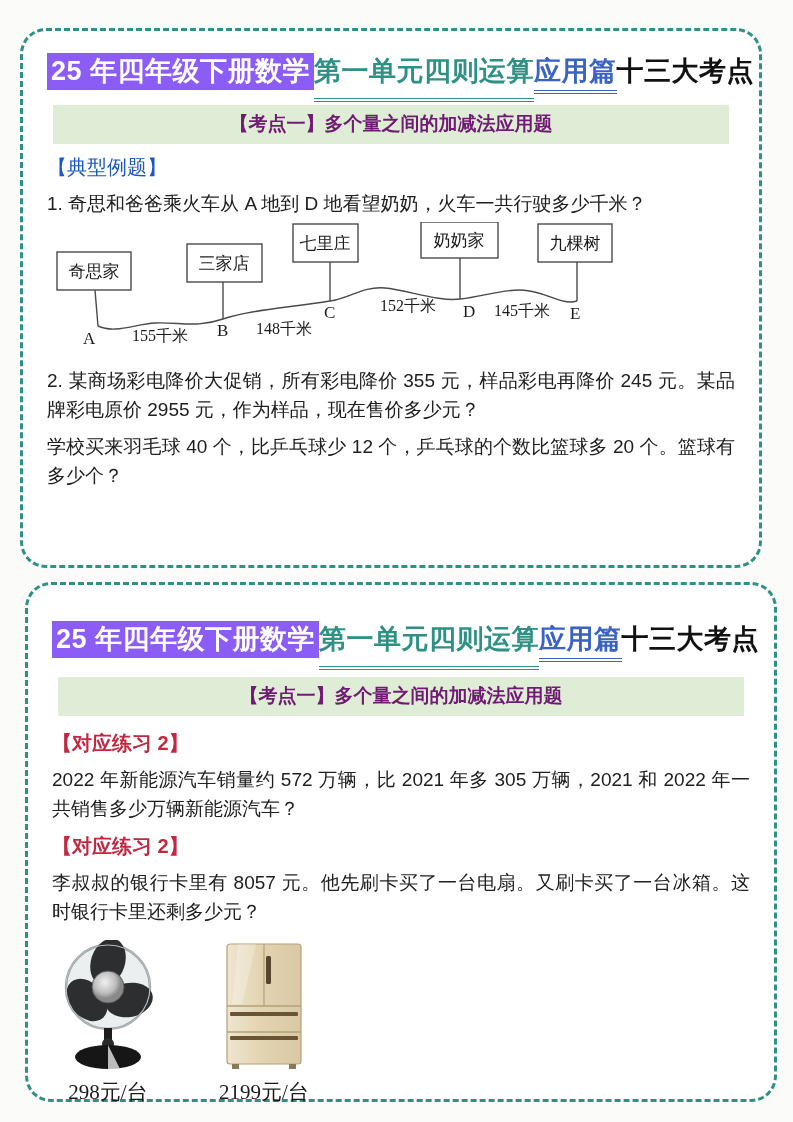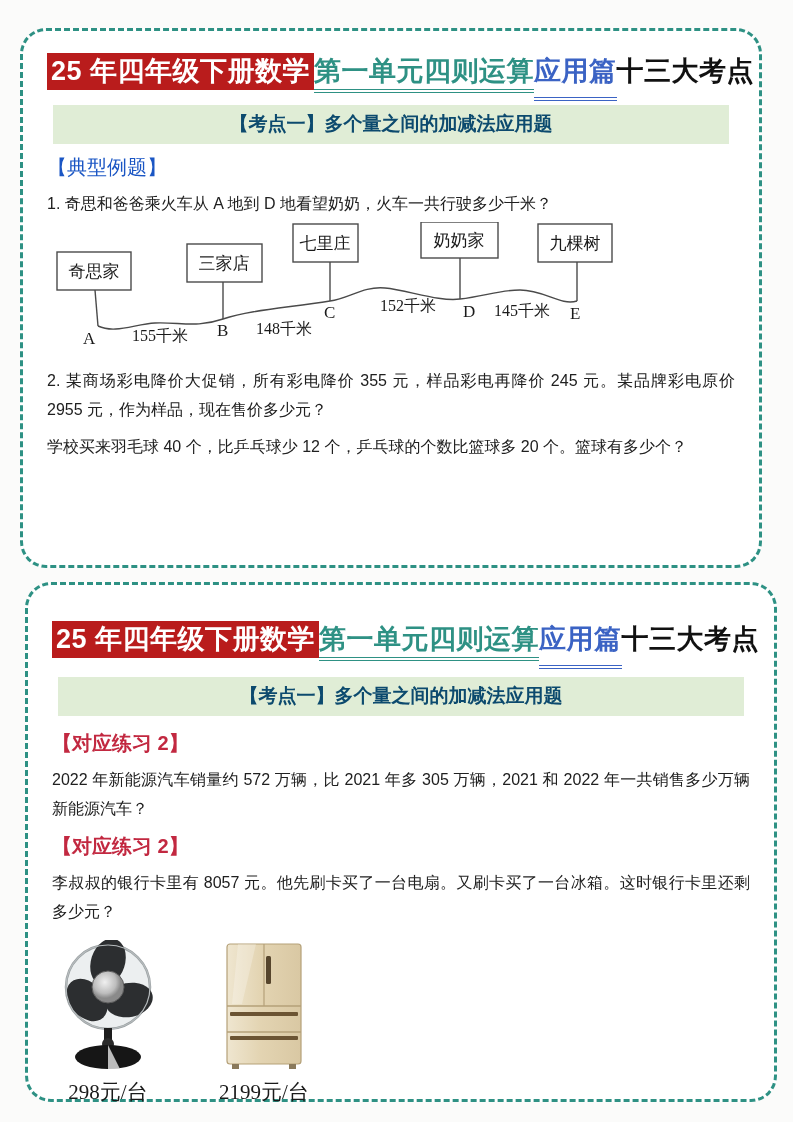--- a/index.html
+++ b/index.html
@@ -16,42 +16,42 @@
     box-sizing:border-box;
     padding:18px 24px 10px 24px;
   }
   #panel1{left:20px;top:28px;width:742px;height:540px;}
   #panel2{left:25px;top:582px;width:752px;height:520px;}
   .doc-title{
     text-align:center;font-size:27px;font-weight:bold;
     letter-spacing:.5px;white-space:nowrap;margin-top:4px;
   }
   .doc-title .hl{
-    background:#b91c1c;color:#ffffff;padding:3px 4px 4px 4px;
+    background:#8b5cf6;color:#ffffff;padding:3px 4px 4px 4px;
   }
   .doc-title .teal-seg{
-    color:#2E9184;border-bottom:4px double #2E9184;padding-bottom:3px;
+    color:#2E9184;border-bottom:4px double #2E9184;padding-bottom:12px;
   }
   .doc-title .blue-seg{
-    color:#3B63C4;border-bottom:4px double #3B63C4;padding-bottom:11px;margin-top:44px;
+    color:#3B63C4;border-bottom:4px double #3B63C4;padding-bottom:4px;margin-top:44px;
   }
   .doc-title .plain-seg{color:#111111;}
   .section-bar{
     margin:16px 6px 0 6px;background:#E0EDD6;
-    text-align:center;font-size:19px;font-weight:bold;color:#0c4a6e;
+    text-align:center;font-size:19px;font-weight:bold;color:#701a75;
     padding:6px 0 7px 0;
   }
   .blue-heading{
     color:#1B56C4;font-size:20px;font-weight:normal;margin:10px 0 0 0;
   }
   .red-heading{
     color:#C22840;font-size:20px;font-weight:bold;margin:10px 0 0 0;
   }
   .para{
-    font-size:16px;line-height:29px;margin:8px 0 0 0;
+    font-size:19px;line-height:29px;margin:8px 0 0 0;
     text-align:justify;
   }
   .diagram-wrap{margin:4px 0 0 -2px;}
   svg text{font-family:"Liberation Sans","DejaVu Sans",sans-serif;}
   .station-label{font-size:17px;fill:#1a1a1a;}
   .dist-label{font-size:16px;fill:#1a1a1a;font-family:"Liberation Serif","DejaVu Serif",serif;}
   .point-label{font-size:17px;fill:#1a1a1a;font-family:"Liberation Serif","DejaVu Serif",serif;}
   .goods-row{
     display:flex;align-items:flex-end;margin:14px 0 4px 10px;gap:64px;
   }

